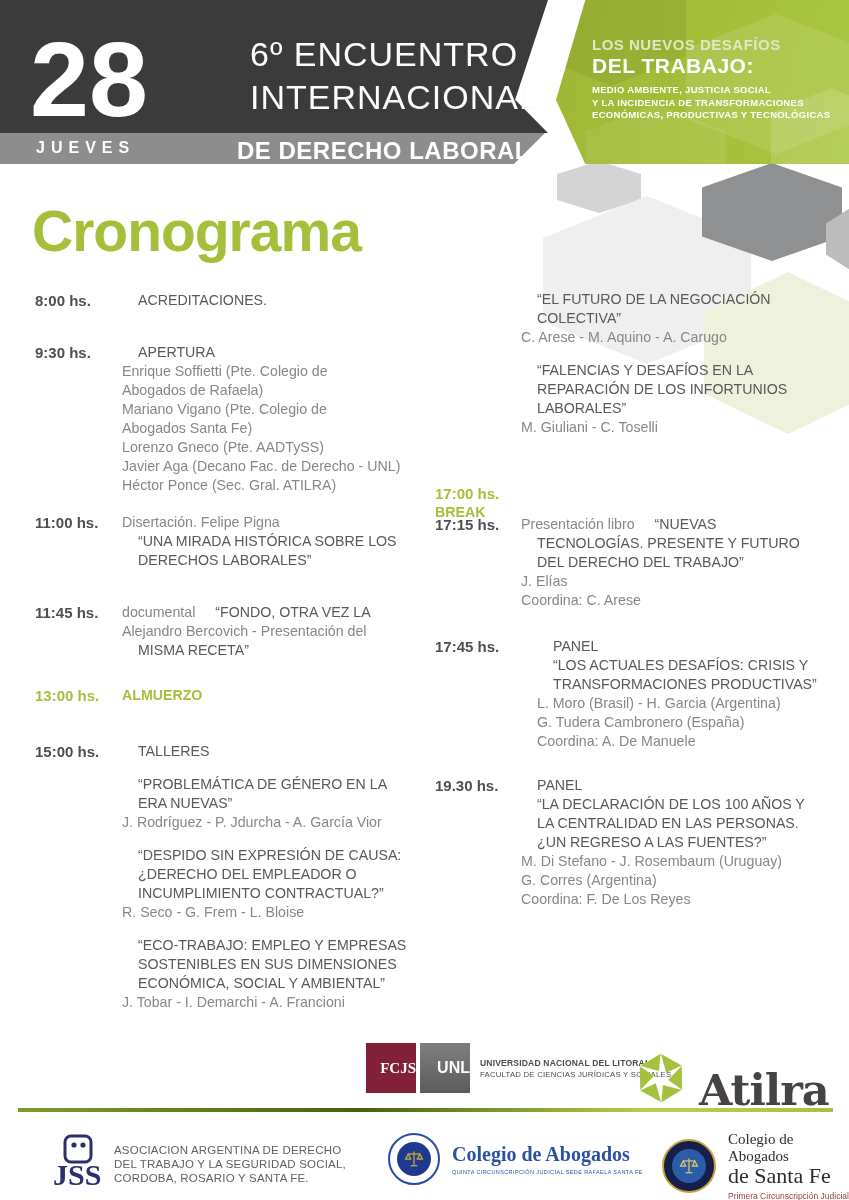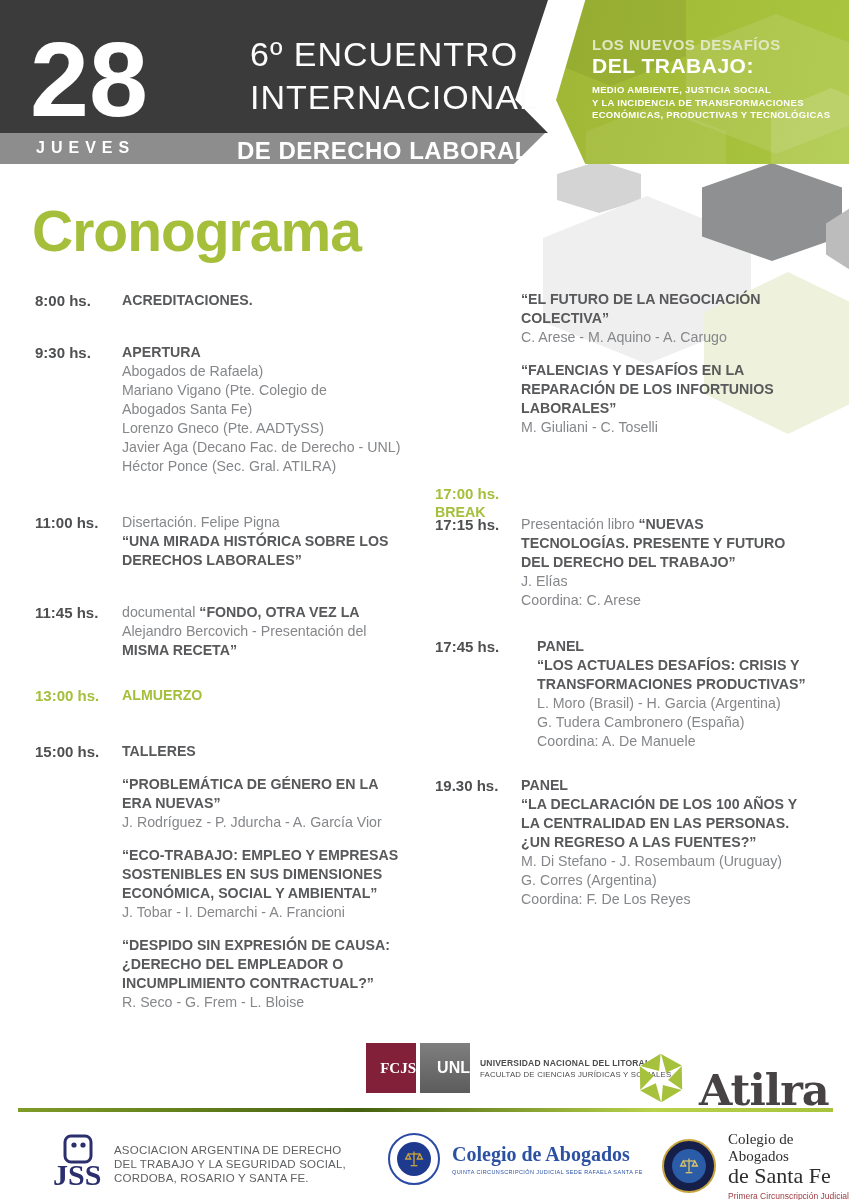--- a/index.html
+++ b/index.html
@@ -33,21 +33,21 @@
   .hex{position:absolute;clip-path:polygon(50% 0,100% 25%,100% 75%,50% 100%,0 75%,0 25%);z-index:0;}
 
   
   .cronograma{position:absolute;left:32px;top:198px;margin:0;font-size:57px;font-weight:bold;
     color:#a5bf3b;letter-spacing:-1px;z-index:2;}
   .srow{position:absolute;display:flex;align-items:flex-start;z-index:2;}
   .stime{flex:none;font-size:15px;font-weight:bold;color:#4e4f51;line-height:19px;}
   .stime.green{color:#a5bf3b;}
   .scontent{flex:none;}
   .sline{white-space:nowrap;font-size:14.2px;line-height:19px;}
-  .sb{color:#58595b;font-weight:bold;}
+  .sb{color:#58595b;font-weight:normal;margin-left:16px;}
   .sn{color:#85878a;}
   .sg{color:#a5bf3b;font-weight:bold;}
 
   
   .unl-block{position:absolute;left:366px;top:1043px;display:flex;align-items:center;z-index:2;}
   .sq{width:50px;height:50px;display:flex;align-items:center;justify-content:flex-end;
     color:#fff;font-weight:bold;}
   .sq.fcjs{background:#82203a;font-family:"Liberation Serif",serif;font-size:15px;margin-right:4px;}
   .sq.unl{background:linear-gradient(180deg,#7f7f7f,#5c5c5c);font-size:16px;}
   .unl-text{margin-left:10px;color:#4c4c4e;}
@@ -123,20 +123,21 @@
           <div class="spara">
             <div class="sline"><span class="sb">ACREDITACIONES.</span></div>
           </div>
         </div>
       </div>
       <div class="srow" style="left: 35px; top: 343px;">
         <div class="stime" style="width: 87px;">9:30 hs.</div>
         <div class="scontent">
           <div class="spara">
             <div class="sline"><span class="sb">APERTURA</span></div>
+            <div class="sline"><span class="sn">Enrique Soffietti (Pte. Colegio de</span></div>
             <div class="sline"><span class="sn">Abogados de Rafaela)</span></div>
             <div class="sline"><span class="sn">Mariano Vigano (Pte. Colegio de</span></div>
             <div class="sline"><span class="sn">Abogados Santa Fe)</span></div>
             <div class="sline"><span class="sn">Lorenzo Gneco (Pte. AADTySS)</span></div>
             <div class="sline"><span class="sn">Javier Aga (Decano Fac. de Derecho - UNL)</span></div>
             <div class="sline"><span class="sn">Héctor Ponce (Sec. Gral. ATILRA)</span></div>
           </div>
         </div>
       </div>
       <div class="srow" style="left: 35px; top: 513px;">
@@ -172,30 +173,30 @@
         <div class="scontent">
           <div class="spara">
             <div class="sline"><span class="sb">TALLERES</span></div>
           </div>
           <div class="spara" style="margin-top: 14px;">
             <div class="sline"><span class="sb">“PROBLEMÁTICA DE GÉNERO EN LA</span></div>
             <div class="sline"><span class="sb">ERA NUEVAS”</span></div>
             <div class="sline"><span class="sn">J. Rodríguez - P. Jdurcha - A. García Vior</span></div>
           </div>
           <div class="spara" style="margin-top: 14px;">
+            <div class="sline"><span class="sb">“DESPIDO SIN EXPRESIÓN DE CAUSA:</span></div>
+            <div class="sline"><span class="sb">¿DERECHO DEL EMPLEADOR O</span></div>
+            <div class="sline"><span class="sb">INCUMPLIMIENTO CONTRACTUAL?”</span></div>
+            <div class="sline"><span class="sn">R. Seco - G. Frem - L. Bloise</span></div>
+          </div>
+          <div class="spara" style="margin-top: 14px;">
             <div class="sline"><span class="sb">“ECO-TRABAJO: EMPLEO Y EMPRESAS</span></div>
             <div class="sline"><span class="sb">SOSTENIBLES EN SUS DIMENSIONES</span></div>
             <div class="sline"><span class="sb">ECONÓMICA, SOCIAL Y AMBIENTAL”</span></div>
             <div class="sline"><span class="sn">J. Tobar - I. Demarchi - A. Francioni</span></div>
-          </div>
-          <div class="spara" style="margin-top: 14px;">
-            <div class="sline"><span class="sb">“DESPIDO SIN EXPRESIÓN DE CAUSA:</span></div>
-            <div class="sline"><span class="sb">¿DERECHO DEL EMPLEADOR O</span></div>
-            <div class="sline"><span class="sb">INCUMPLIMIENTO CONTRACTUAL?”</span></div>
-            <div class="sline"><span class="sn">R. Seco - G. Frem - L. Bloise</span></div>
           </div>
         </div>
       </div>
     </div>
   <div id="col-right">
       <div class="srow" style="left: 435px; top: 290px;">
         <div class="stime" style="width: 86px;"></div>
         <div class="scontent">
           <div class="spara">
             <div class="sline"><span class="sb">“EL FUTURO DE LA NEGOCIACIÓN</span></div>

